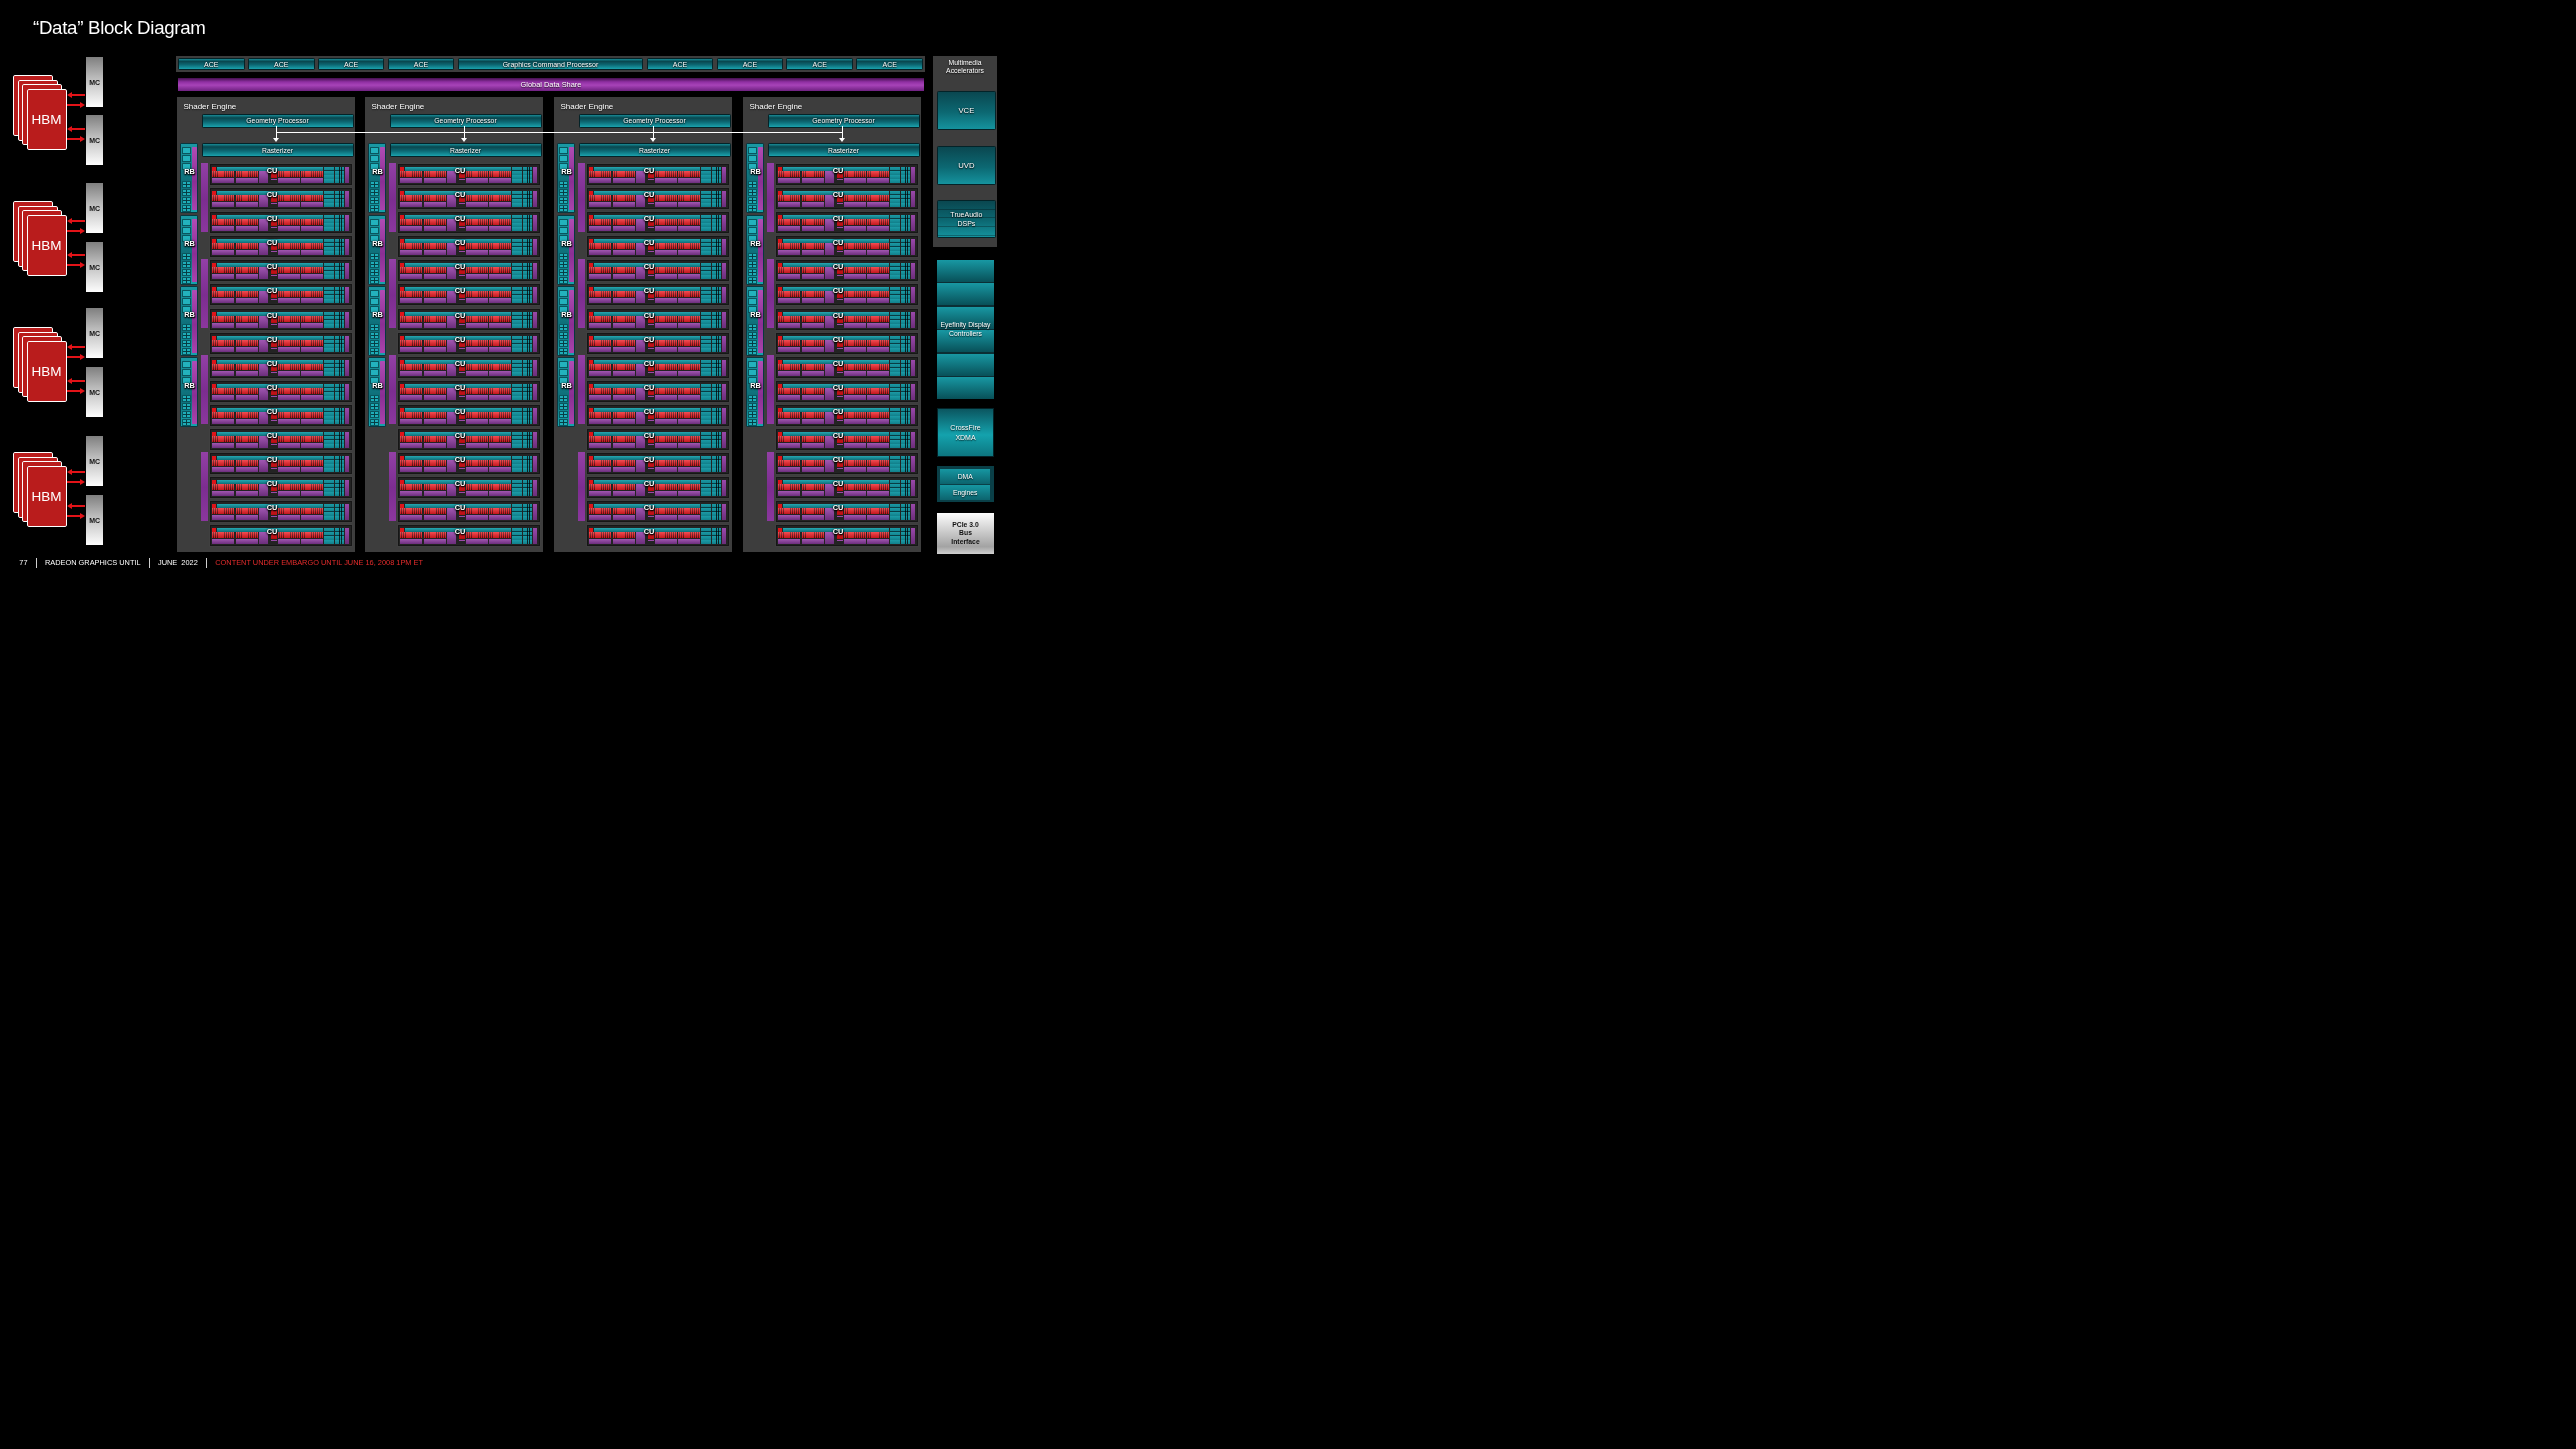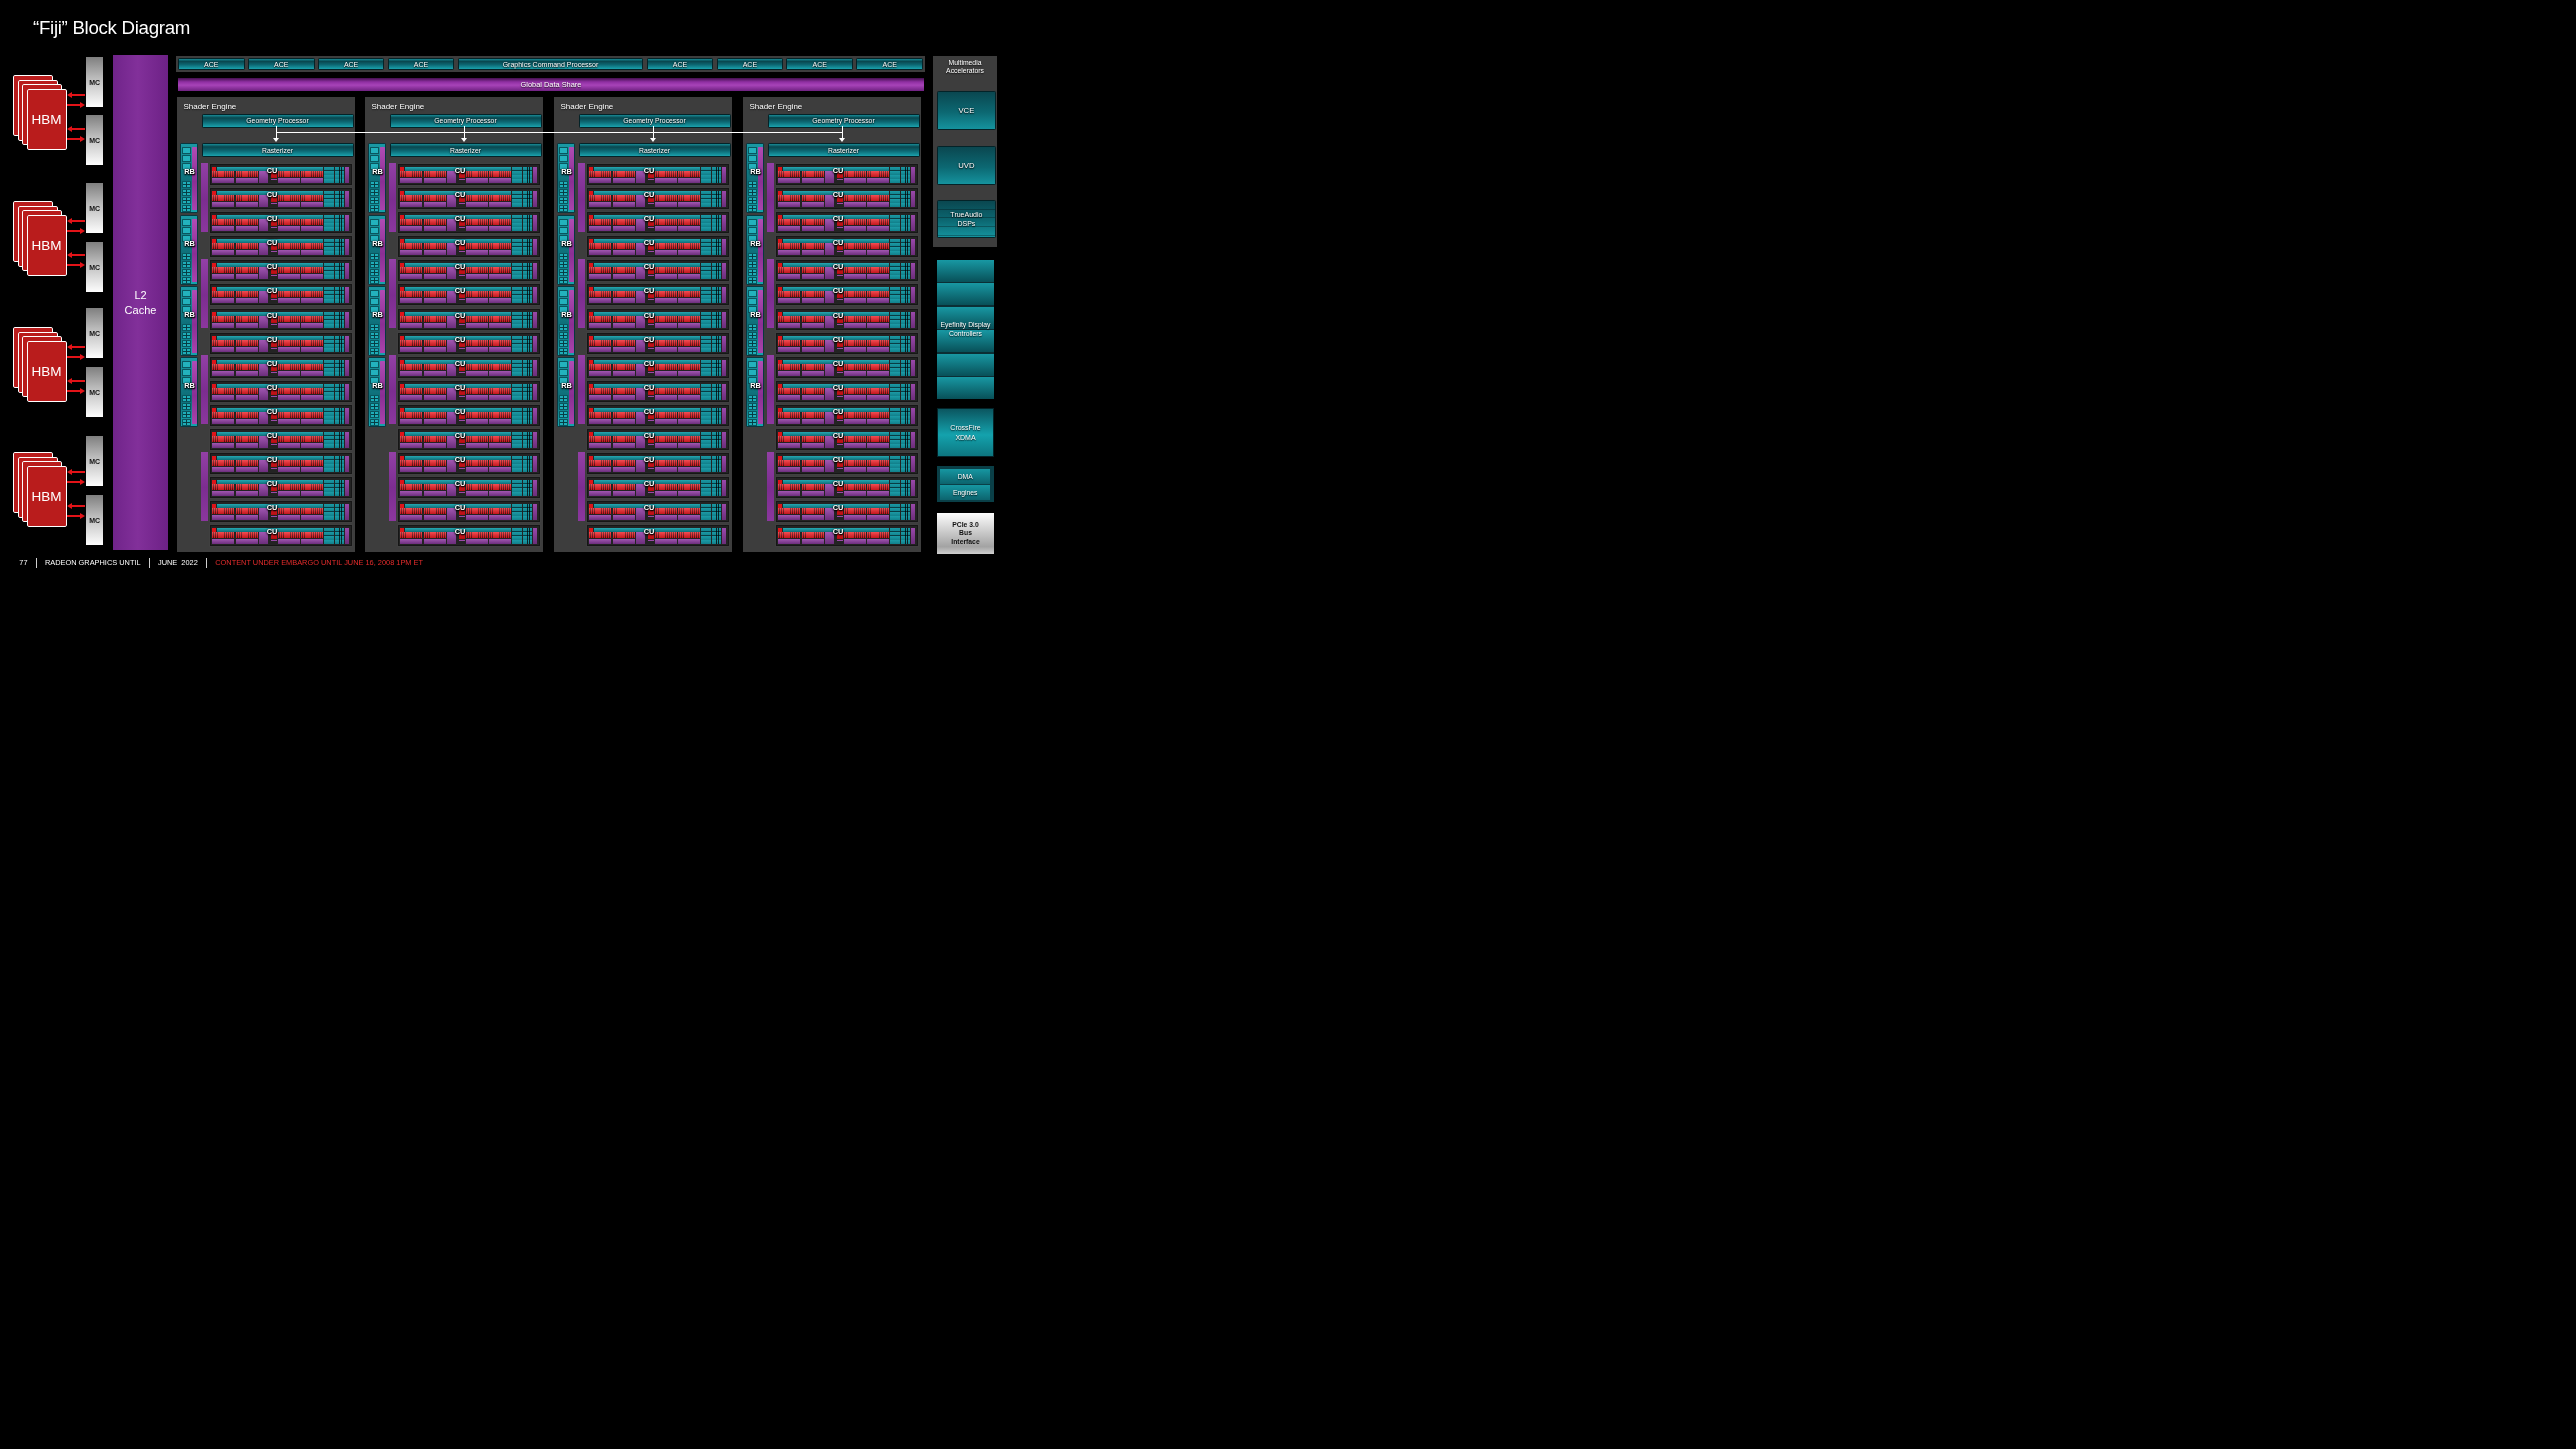--- a/index.html
+++ b/index.html
@@ -109,21 +109,21 @@
 
   
   #footer{position:absolute;left:19.3px;top:558px;display:flex;align-items:center;gap:8.4px;color:#fff;font-size:7.4px;white-space:pre;}
   .fdiv{width:0.6px;height:9.7px;background:#cfcfcf;}
   .embargo{color:#e62c2c;}
 </style>
 </head>
 <body>
 
 <div id="page">
-  <div class="slide-title">“Fiji” Block Diagram</div>
+  <div class="slide-title">“Data” Block Diagram</div>
 
   <div id="hbm-col">
       <div class="hbm-stack" style="top: 75px;">
         <div class="hbm-layer" style="left: 0px; top: 0px;"></div>
         <div class="hbm-layer" style="left: 4.5px; top: 4.5px;"></div>
         <div class="hbm-layer" style="left: 9px; top: 9px;"></div>
         <div class="hbm-layer hbm-front" style="left: 13.5px; top: 13.5px;">
           <span>HBM</span>
         </div>
         <div class="red-arrow dir-left" style="left: 54px; top: 16.7px;">
@@ -220,24 +220,20 @@
       <div class="mc" style="top: 57px;">MC</div>
       <div class="mc" style="top: 115px;">MC</div>
       <div class="mc" style="top: 183px;">MC</div>
       <div class="mc" style="top: 242px;">MC</div>
       <div class="mc" style="top: 308px;">MC</div>
       <div class="mc" style="top: 367px;">MC</div>
       <div class="mc" style="top: 436px;">MC</div>
       <div class="mc" style="top: 495px;">MC</div>
     </div>
 
-  <div class="l2">
-    <span>L2</span>
-    <span>Cache</span>
-  </div>
 
   <div id="ace-row">
       <div class="teal ace lbl11">ACE</div>
       <div class="teal ace lbl11">ACE</div>
       <div class="teal ace lbl11">ACE</div>
       <div class="teal ace lbl11">ACE</div>
       <div class="teal gcp lbl11">Graphics Command Processor</div>
       <div class="teal ace lbl11">ACE</div>
       <div class="teal ace lbl11">ACE</div>
       <div class="teal ace lbl11">ACE</div>

